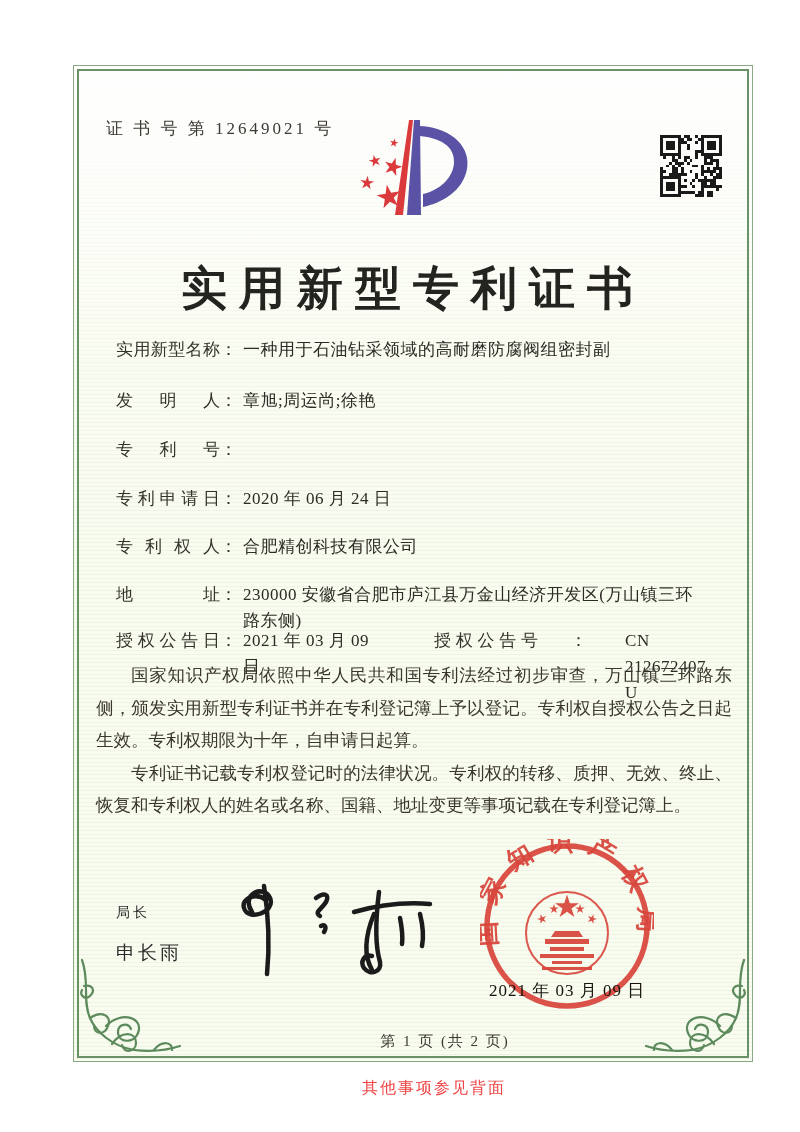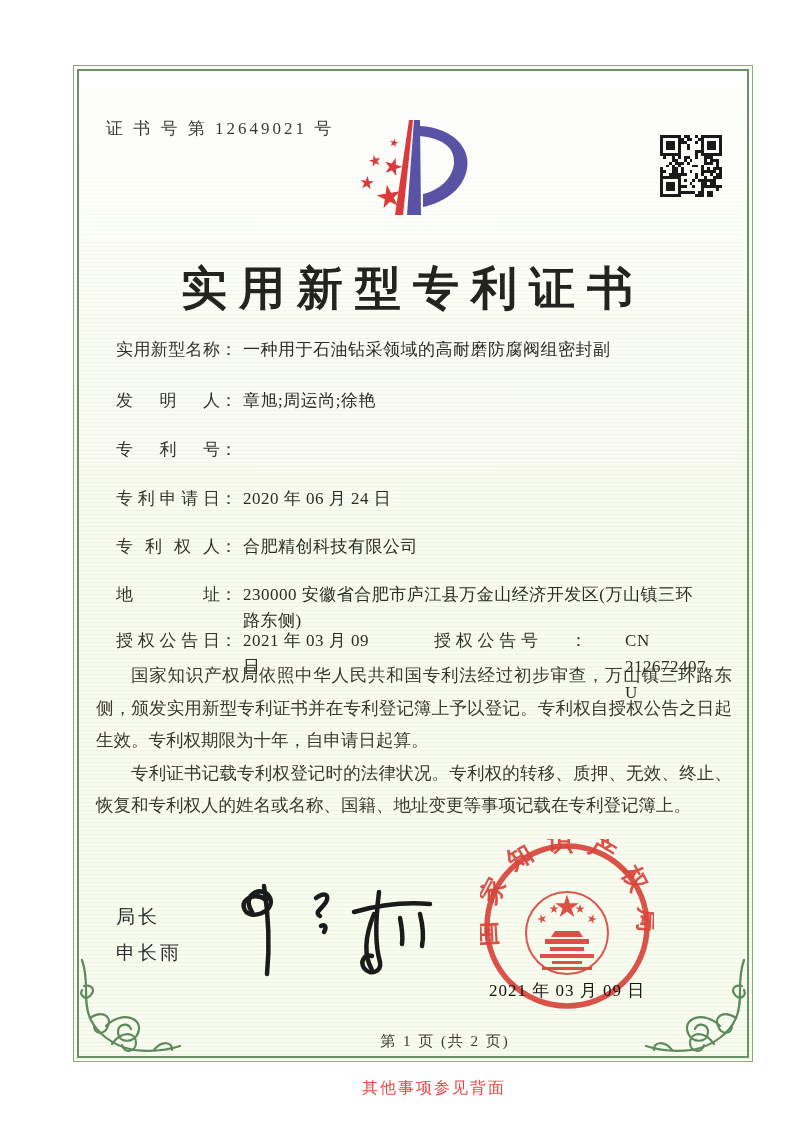--- a/index.html
+++ b/index.html
@@ -25,21 +25,21 @@
   .flabel{display:inline-block;width:104px;text-align:justify;text-align-last:justify;flex:0 0 104px;}
   .fcolon{flex:0 0 auto;margin-right:6px;}
   .fvalue{letter-spacing:.5px;color:#2d2b25;}
   .fvalue.addr{width:452px;}
   .fpair2{display:flex;margin-left:60px;gap:32px;}
   
   .body-text{position:absolute;left:22px;top:593px;width:636px;font-size:17.5px;
              line-height:32.5px;color:#3b372c;text-align:justify;}
   .body-text p{margin:0;text-indent:2em;}
   
-  .sig-label{position:absolute;left:42px;top:838px;font-size:19px;letter-spacing:3px;
+  .sig-label{position:absolute;left:42px;top:838px;font-size:14px;letter-spacing:3px;
              color:#2b2b2b;font-family:"Liberation Sans","DejaVu Sans",sans-serif;text-align:right;}
   .sig-name{position:absolute;left:42px;top:874px;font-size:19px;letter-spacing:3px;
             color:#2b2b2b;font-family:"Liberation Sans","DejaVu Sans",sans-serif;}
   .sig-script{position:absolute;left:150px;top:812px;width:220px;height:108px;}
   
   .seal{position:absolute;left:406px;top:773px;width:174px;height:174px;}
   .seal-date{position:absolute;left:398px;top:913px;width:190px;text-align:center;
              font-size:17px;color:#17130e;letter-spacing:1px;z-index:5;}
   
   .page-info{position:absolute;left:0;top:966px;width:100%;text-align:center;

